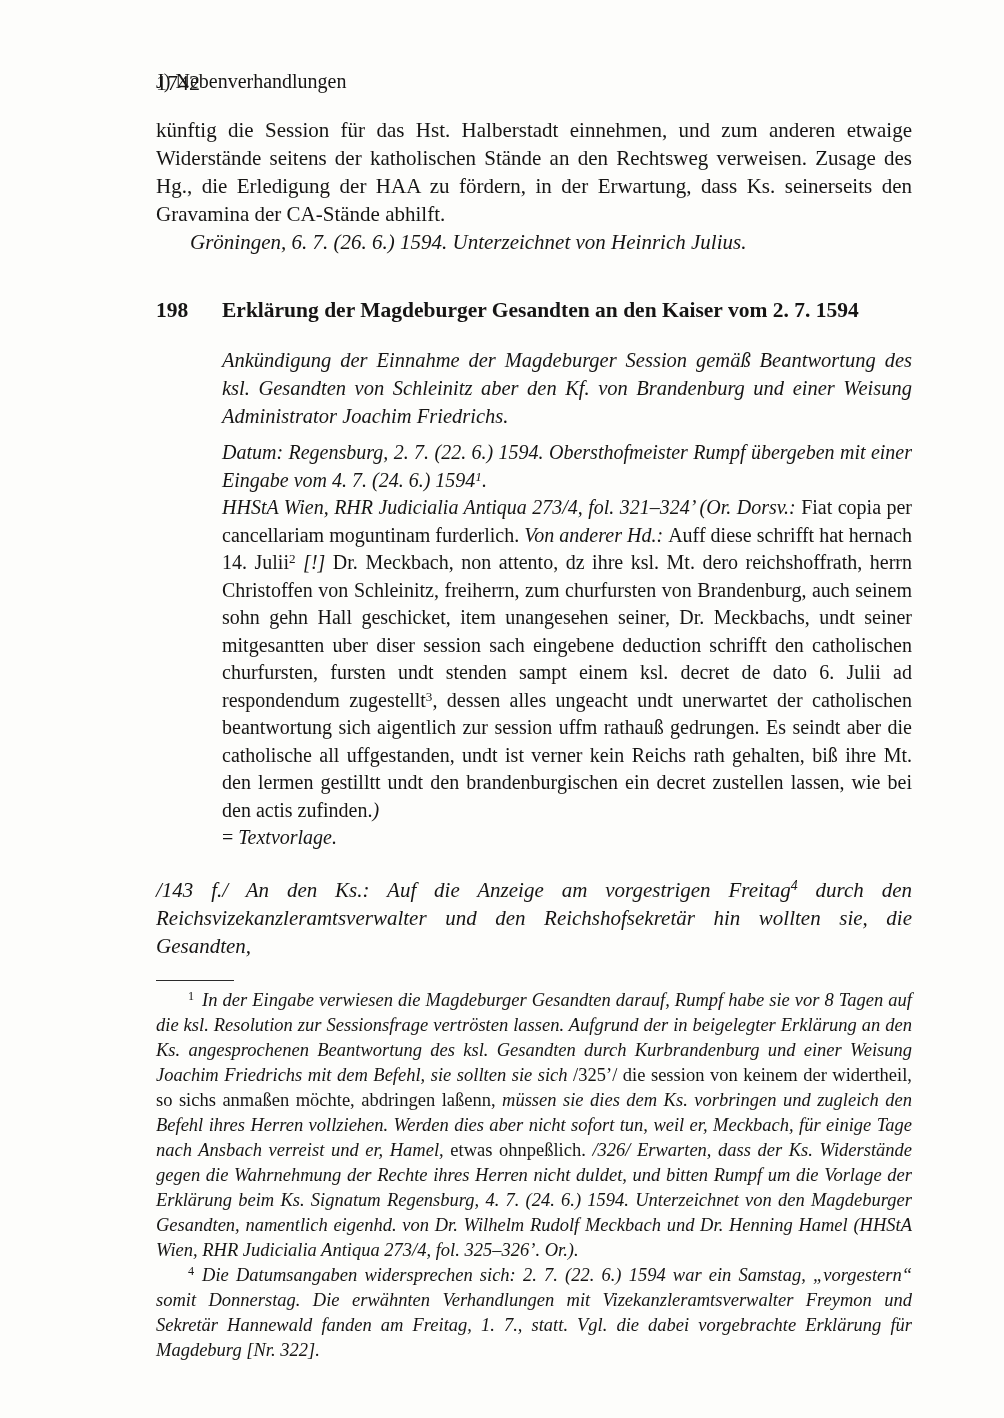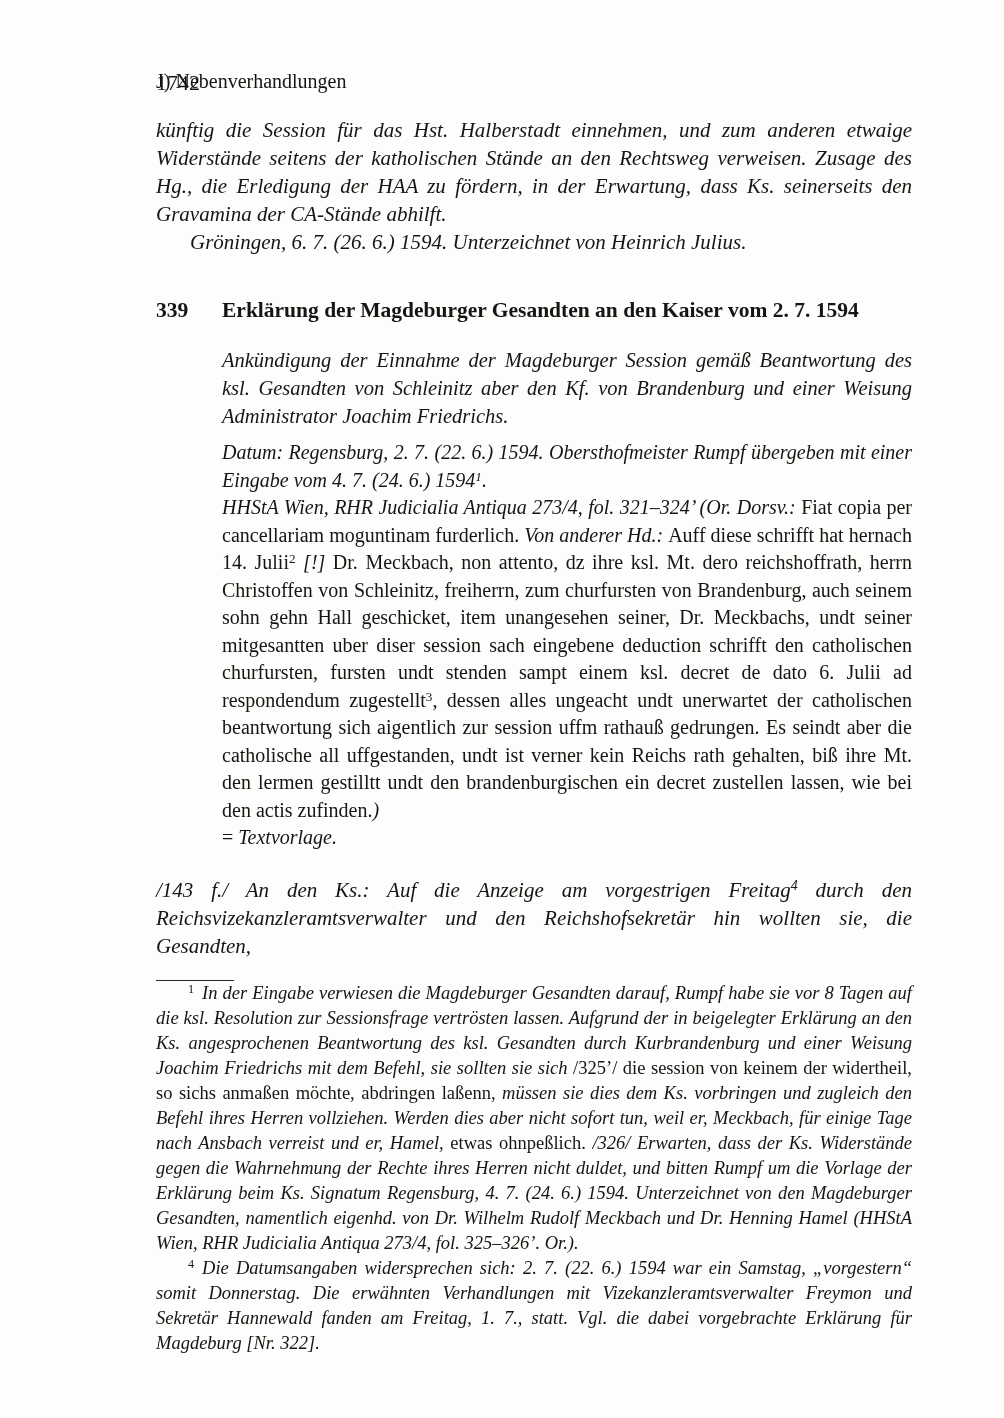--- a/index.html
+++ b/index.html
@@ -18,21 +18,21 @@
   .pagehead { position:relative; height:30px; }
   .pagenum  { position:absolute; left:0; top:0; font-size:22px; }
   .runhead  { text-align:left; font-size:20px; }
 
   .i  { font-style:italic; }
   .rm { font-style:normal; }
 
   p.intro {
     margin-top:16px;
     font-size:21px; line-height:28px;
-    text-align:justify; font-style:italic;
+    text-align:justify; 
   }
   p.sig {
     font-size:21px; line-height:28px;
     font-style:italic; text-indent:34px;
   }
   .heading {
     margin-top:40px;
     display:flex;
     font-weight:bold; font-size:21.5px; line-height:28px;
   }
@@ -61,42 +61,42 @@
     vertical-align:baseline;
     position:relative; top:-0.45em;
     line-height:0;
   }
 
   .fnrule {
     margin-top:20px;
     width:78px; height:0;
     border-top:1.6px solid #2a2a2a;
   }
-  .footnotes { }
+  .footnotes { margin-top:7px; }
   p.fn {
     font-size:18.5px; line-height:25px;
     text-align:justify; text-indent:32px;
   }
   p.fn sup.marker { margin-right:8px; }
 </style>
 </head>
 <body>
 
 <div class="content">
 
   <div class="pagehead">
     <span class="pagenum">1742</span>
     <div class="runhead">J) Nebenverhandlungen</div>
   </div>
 
   <p class="intro">künftig die Session für das Hst. Halberstadt einnehmen, und zum anderen etwaige Widerstände seitens der katholischen Stände an den Rechtsweg verweisen. Zusage des Hg., die Erledigung der HAA zu fördern, in der Erwartung, dass Ks. seinerseits den Gravamina der CA-Stände abhilft.</p>
   <p class="sig">Gröningen, 6. 7. (26. 6.) 1594. Unterzeichnet von Heinrich Julius.</p>
 
   <div class="heading">
-    <span class="num">339</span>
+    <span class="num">198</span>
     <span class="ttl">Erklärung der Magdeburger Gesandten an den Kaiser vom 2. 7. 1594</span>
   </div>
 
   <p class="regest block">Ankündigung der Einnahme der Magdeburger Session gemäß Beantwortung des ksl. Gesandten von Schleinitz aber den Kf. von Brandenburg und einer Weisung Administrator Joachim Friedrichs.</p>
 
   <p class="datum block"><span class="i">Datum: Regensburg, 2. 7. (22. 6.) 1594. Obersthofmeister Rumpf übergeben mit einer Eingabe vom 4. 7. (24. 6.) 1594</span><sup class="i">1</sup><span class="i">.</span></p>
 
   <p class="source block"><span class="i">HHStA Wien, RHR Judicialia Antiqua 273/4, fol. 321–324’ (Or. Dorsv.: </span><span class="rm">Fiat copia per cancellariam moguntinam furderlich. </span><span class="i">Von anderer Hd.: </span><span class="rm">Auff diese schrifft hat hernach 14. Julii</span><sup class="rm">2</sup><span class="i"> [!] </span><span class="rm">Dr. Meckbach, non attento, dz ihre ksl. Mt. dero reichshoffrath, herrn Christoffen von Schleinitz, freiherrn, zum churfursten von Brandenburg, auch seinem sohn gehn Hall geschicket, item unangesehen seiner, Dr. Meckbachs, undt seiner mitgesantten uber diser session sach eingebene deduction schrifft den catholischen churfursten, fursten undt stenden sampt einem ksl. decret de dato 6. Julii ad respondendum zugestellt</span><sup class="rm">3</sup><span class="rm">, dessen alles ungeacht undt unerwartet der catholischen beantwortung sich aigentlich zur session uffm rathauß gedrungen. Es seindt aber die catholische all uffgestanden, undt ist verner kein Reichs rath gehalten, biß ihre Mt. den lermen gestilltt undt den brandenburgischen ein decret zustellen lassen, wie bei den actis zufinden.</span><span class="i">)</span><br><span class="rm">= </span><span class="i">Textvorlage.</span></p>
 
   <p class="bodypara"><span class="i">/143 f./ An den Ks.: Auf die Anzeige am vorgestrigen Freitag</span><sup class="i">4</sup><span class="i"> durch den Reichsvizekanzleramtsverwalter und den Reichshofsekretär hin wollten sie, die Gesandten,</span></p>

